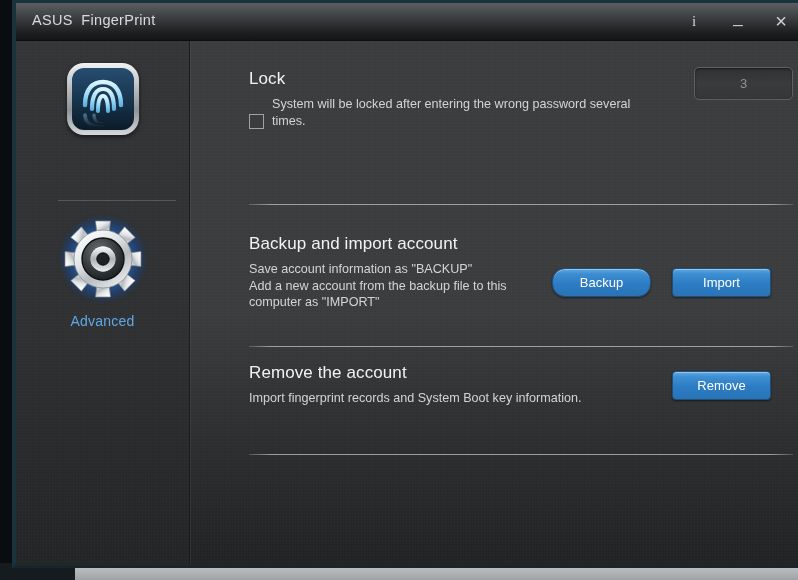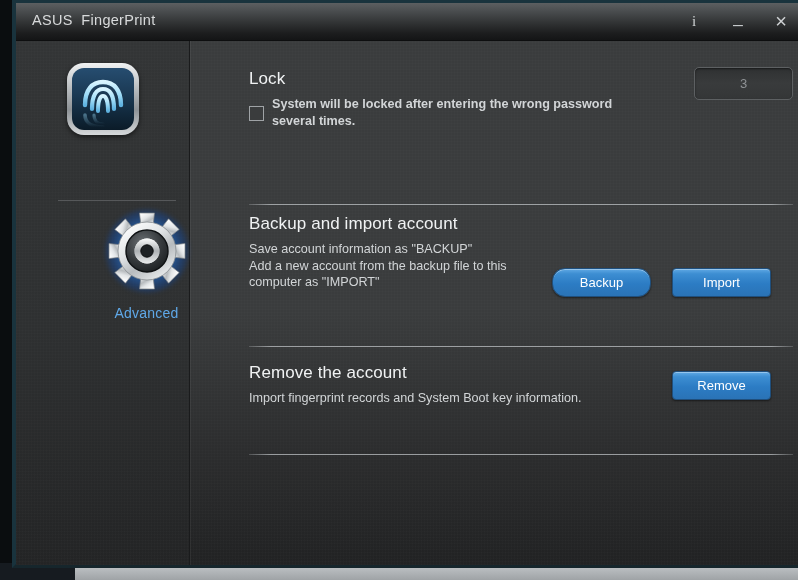--- a/index.html
+++ b/index.html
@@ -108,21 +108,21 @@
     background: rgba(255,255,255,.05);
   }
   .nav-item {
     position: absolute;
     left: 0;
     width: 173px;
     text-align: center;
     cursor: default;
   }
   #nav-basic { top: 22px; }
-  #nav-advanced { top: 164px; padding-left: 44px; }
+  #nav-advanced { top: 172px; }
   .nav-label {
     margin-top: 8px;
     font-size: 14px;
     color: #9a9da0;
     letter-spacing: .2px;
   }
   .nav-label.active { color: #5fa8e8; }
   #nav-divider {
     position: absolute;
     left: 42px; top: 159px;
@@ -188,21 +188,21 @@
     margin: 0;
   }
   .divider {
     position: absolute;
     left: 58px; right: 13px;
     height: 1px;
     background: linear-gradient(to right, rgba(190,194,197,.25), rgba(190,194,197,.75) 4%, rgba(190,194,197,.75) 96%, rgba(190,194,197,.25));
   }
 
   
-  #lock-row { display: flex; align-items: center; font-weight: bold; }
+  #lock-row { display: flex; align-items: flex-end; }
   .checkbox {
     width: 15px; height: 15px;
     box-sizing: border-box;
     border: 1px solid #9fa3a6;
     background: #3a3c3d;
     margin: 1px 8px 0 0;
     flex: 0 0 auto;
     cursor: pointer;
   }
   #lock-desc { max-width: 375px; }
@@ -344,21 +344,21 @@
         <h2 class="sec-title">Lock</h2>
         <div id="lock-row">
           <div class="checkbox"></div>
           <p class="sec-desc" id="lock-desc">System will be locked after entering the wrong password several times.</p>
         </div>
       </div>
       <div id="lock-count-field">3</div>
 
       <div class="divider" style="top:163px;"></div>
 
-      <div class="section" id="sec-backup" style="top:173px;">
+      <div class="section" id="sec-backup" style="top:193px;">
         <h2 class="sec-title">Backup and import account</h2>
         <p class="sec-desc" style="max-width:300px;">
           <span>Save account information as "BACKUP"</span><br>
           <span>Add a new account from the backup file to this</span><br>
           <span>computer as "IMPORT"</span>
         </p>
       </div>
       <div class="btn" style="left:361px; top:227px;border-radius:13px;">Backup</div>
       <div class="btn" style="left:481px; top:227px;">Import</div>
 

